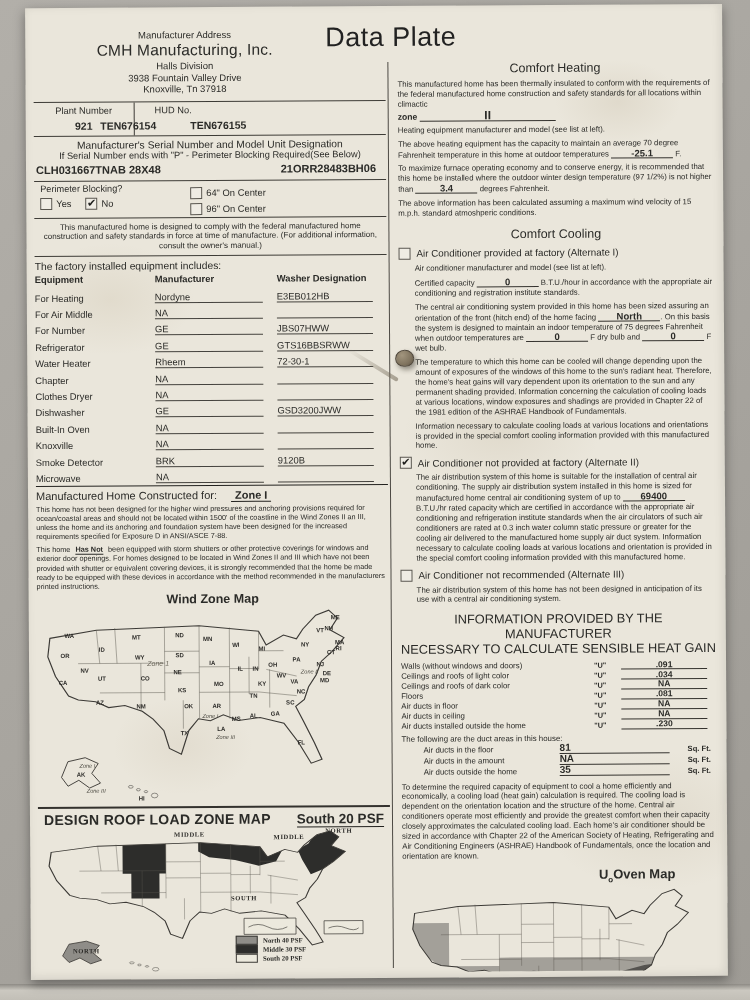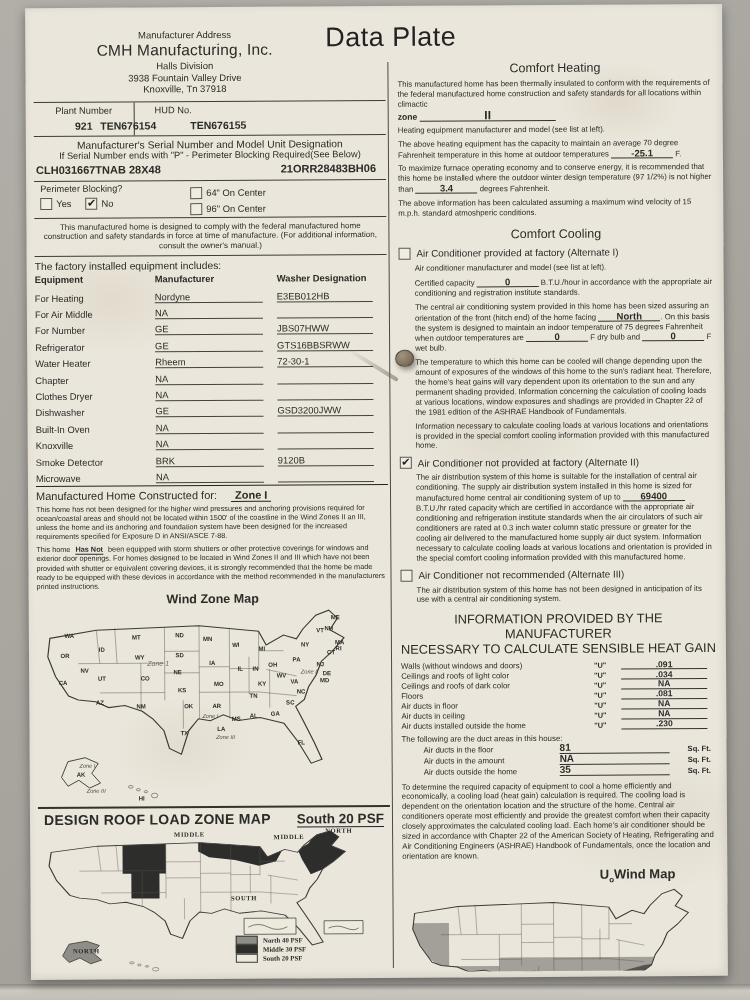--- a/index.html
+++ b/index.html
@@ -498,21 +498,21 @@
           <div class="duct-row">
             <span class="d-label">Air ducts outside the home</span>
             <span class="d-val">35</span>
             <span class="d-unit">Sq. Ft.</span>
           </div>
         </div>
 
       <div class="rp" style="margin-top:6px">To determine the required capacity of equipment to cool a home efficiently and economically, a cooling load (heat gain) calculation is required. The cooling load is dependent on the orientation location and the structure of the home. Central air conditioners operate most efficiently and provide the greatest comfort when their capacity closely approximates the calculated cooling load. Each home's air conditioner should be sized in accordance with Chapter 22 of the American Society of Heating, Refrigerating and Air Conditioning Engineers (ASHRAE) Handbook of Fundamentals, once the location and orientation are known.</div>
 
       <div class="uo-title">
-        <span>U</span><sub>o</sub><span>Wind Map</span>
+        <span>U</span><sub>o</sub><span>Oven Map</span>
       </div>
       <div class="mapwrap uo-map" id="uomap">
           <svg viewBox="0 0 320 200" preserveAspectRatio="none">
     <defs>
               <clipPath id="clipU">
                 <path d="M12,32 L55,24 L150,20 L205,26 L212,40 L228,30 L240,34 L246,24 L258,10 L270,5 L278,13 L271,25 L284,33 L273,47 L263,57 L258,71 L251,83 L247,96 L239,103 L246,118 L256,140 L263,157 L253,161 L241,139 L228,120 L206,114 L186,117 L172,111 L160,117 L149,115 L140,127 L133,151 L122,145 L117,127 L107,115 L97,107 L81,101 L66,103 L54,97 L38,95 L29,91 L17,71 L10,51 Z"></path>
               </clipPath>
             </defs>
     <g clip-path="url(#clipU)">
               <polygon points="6,44 46,44 46,96 96,96 96,112 40,100 20,80 8,52" fill="#a3a099"></polygon>

